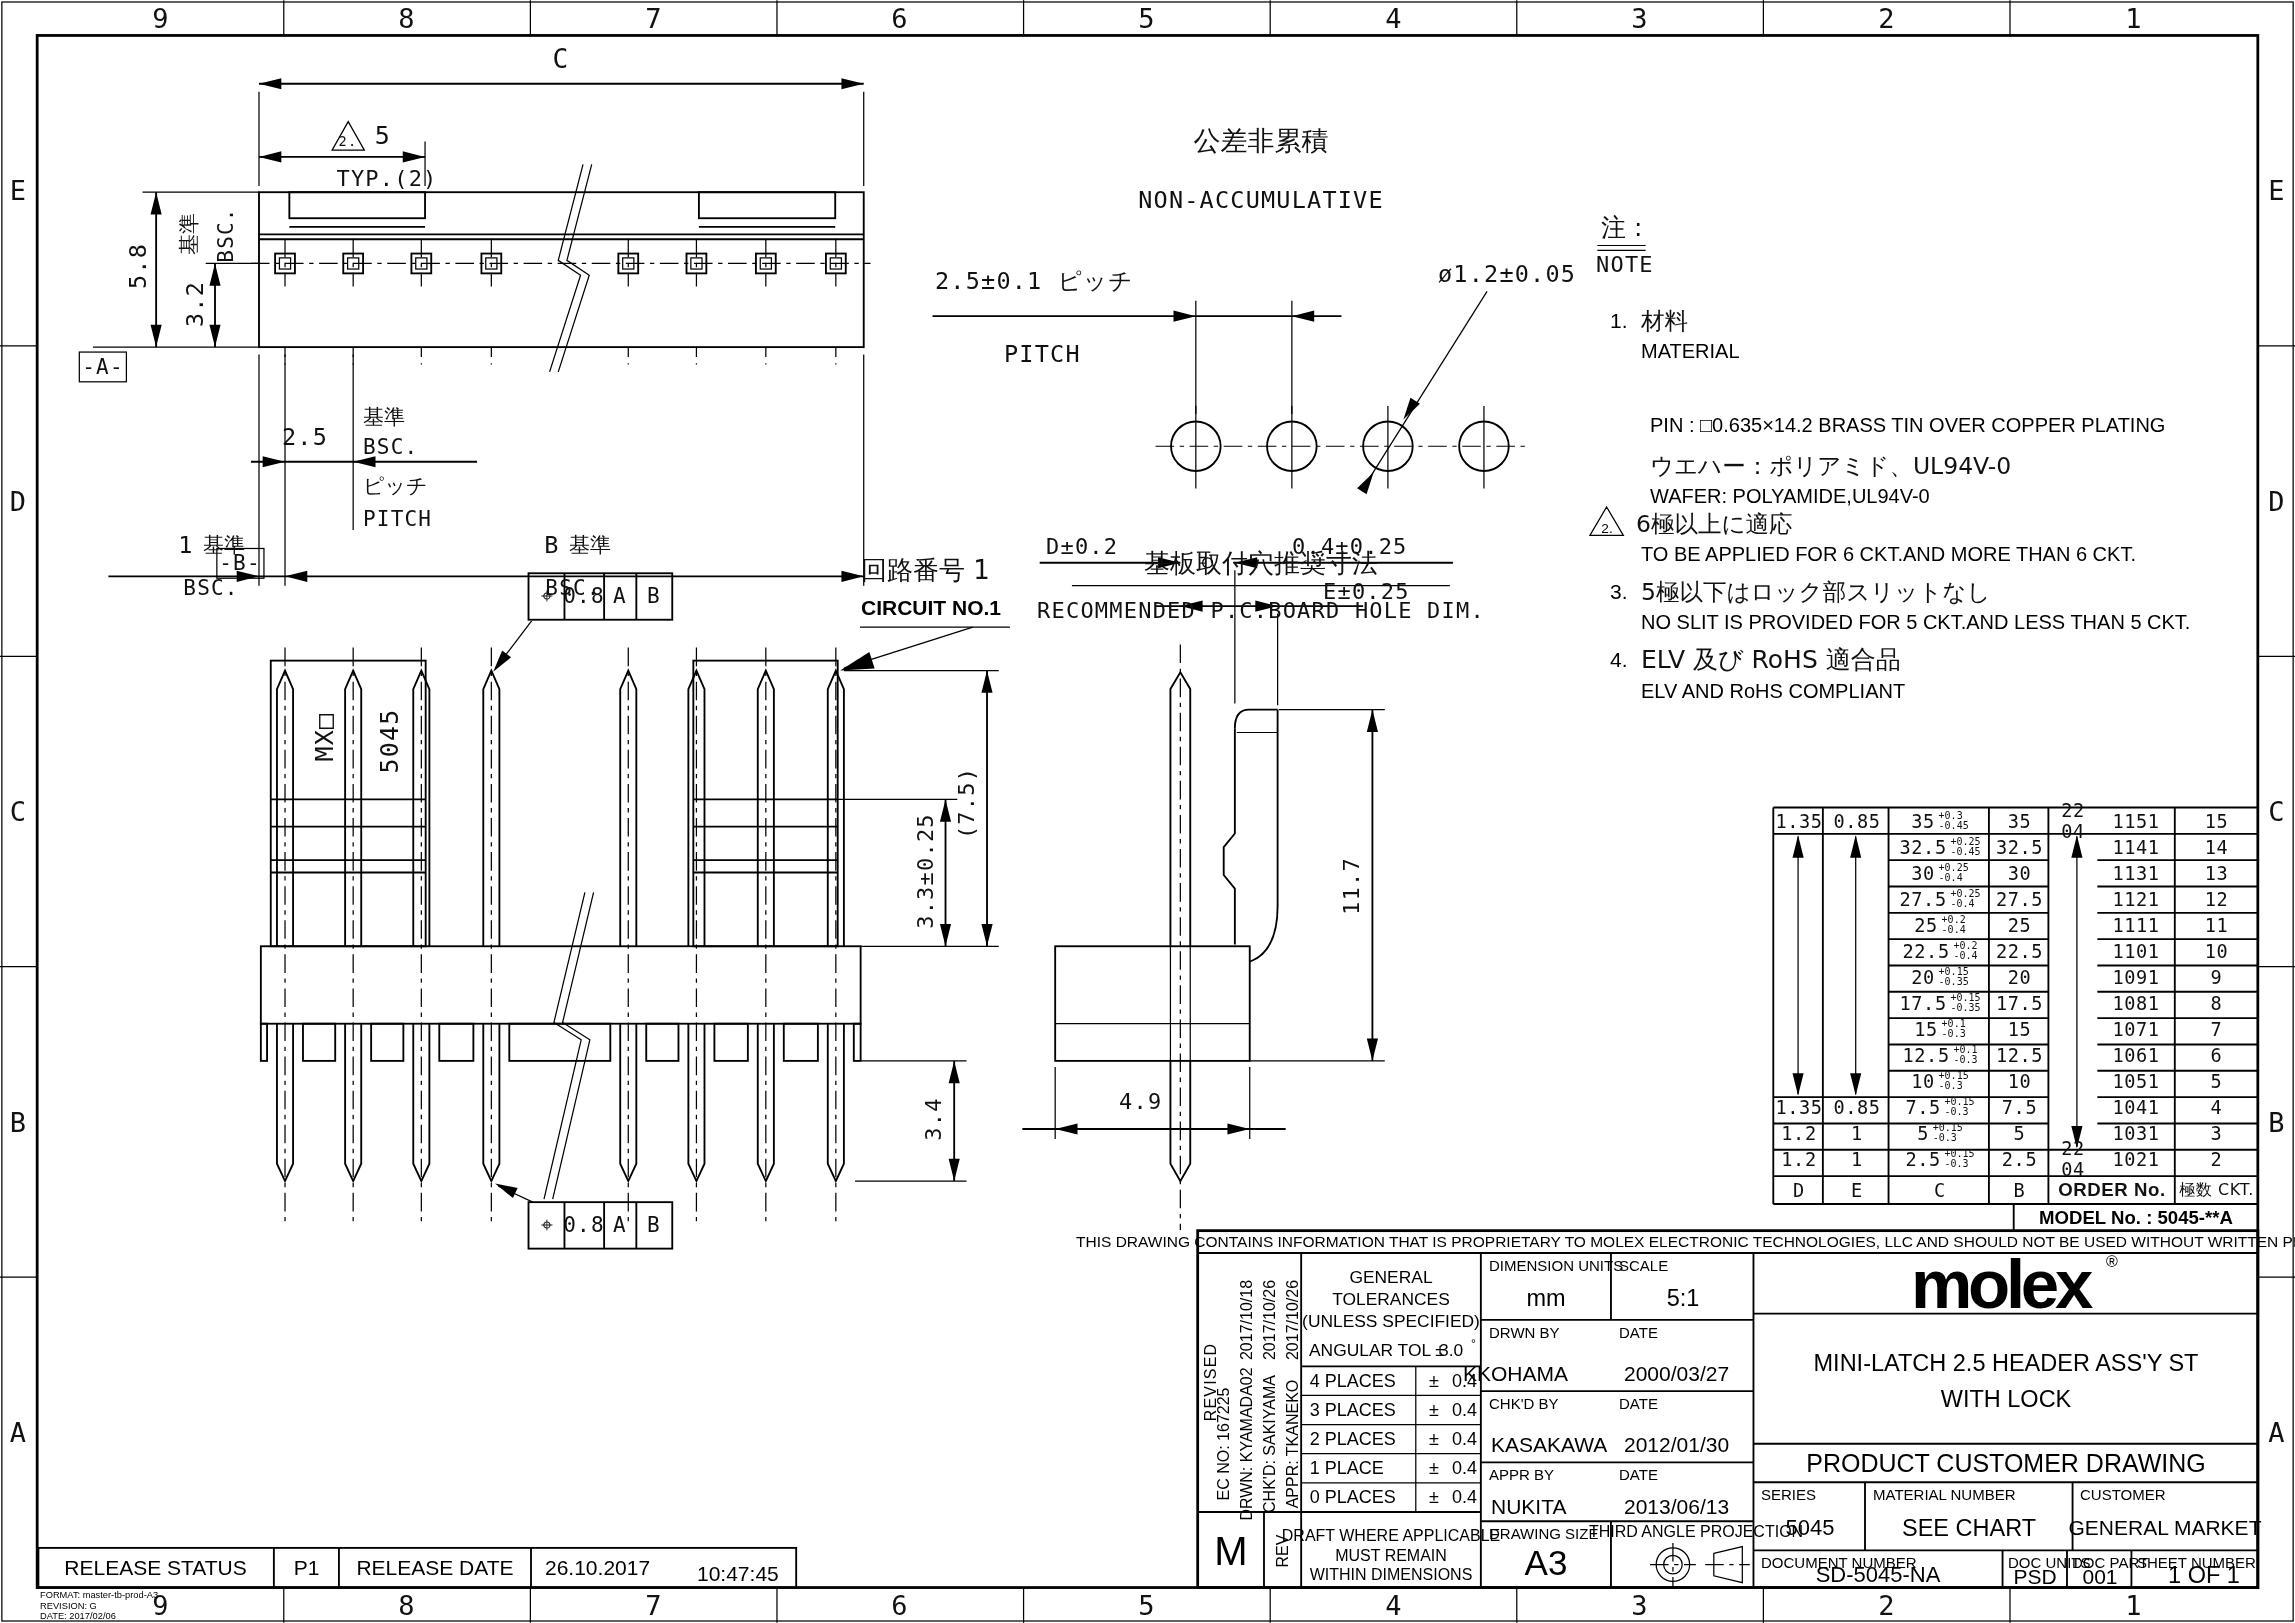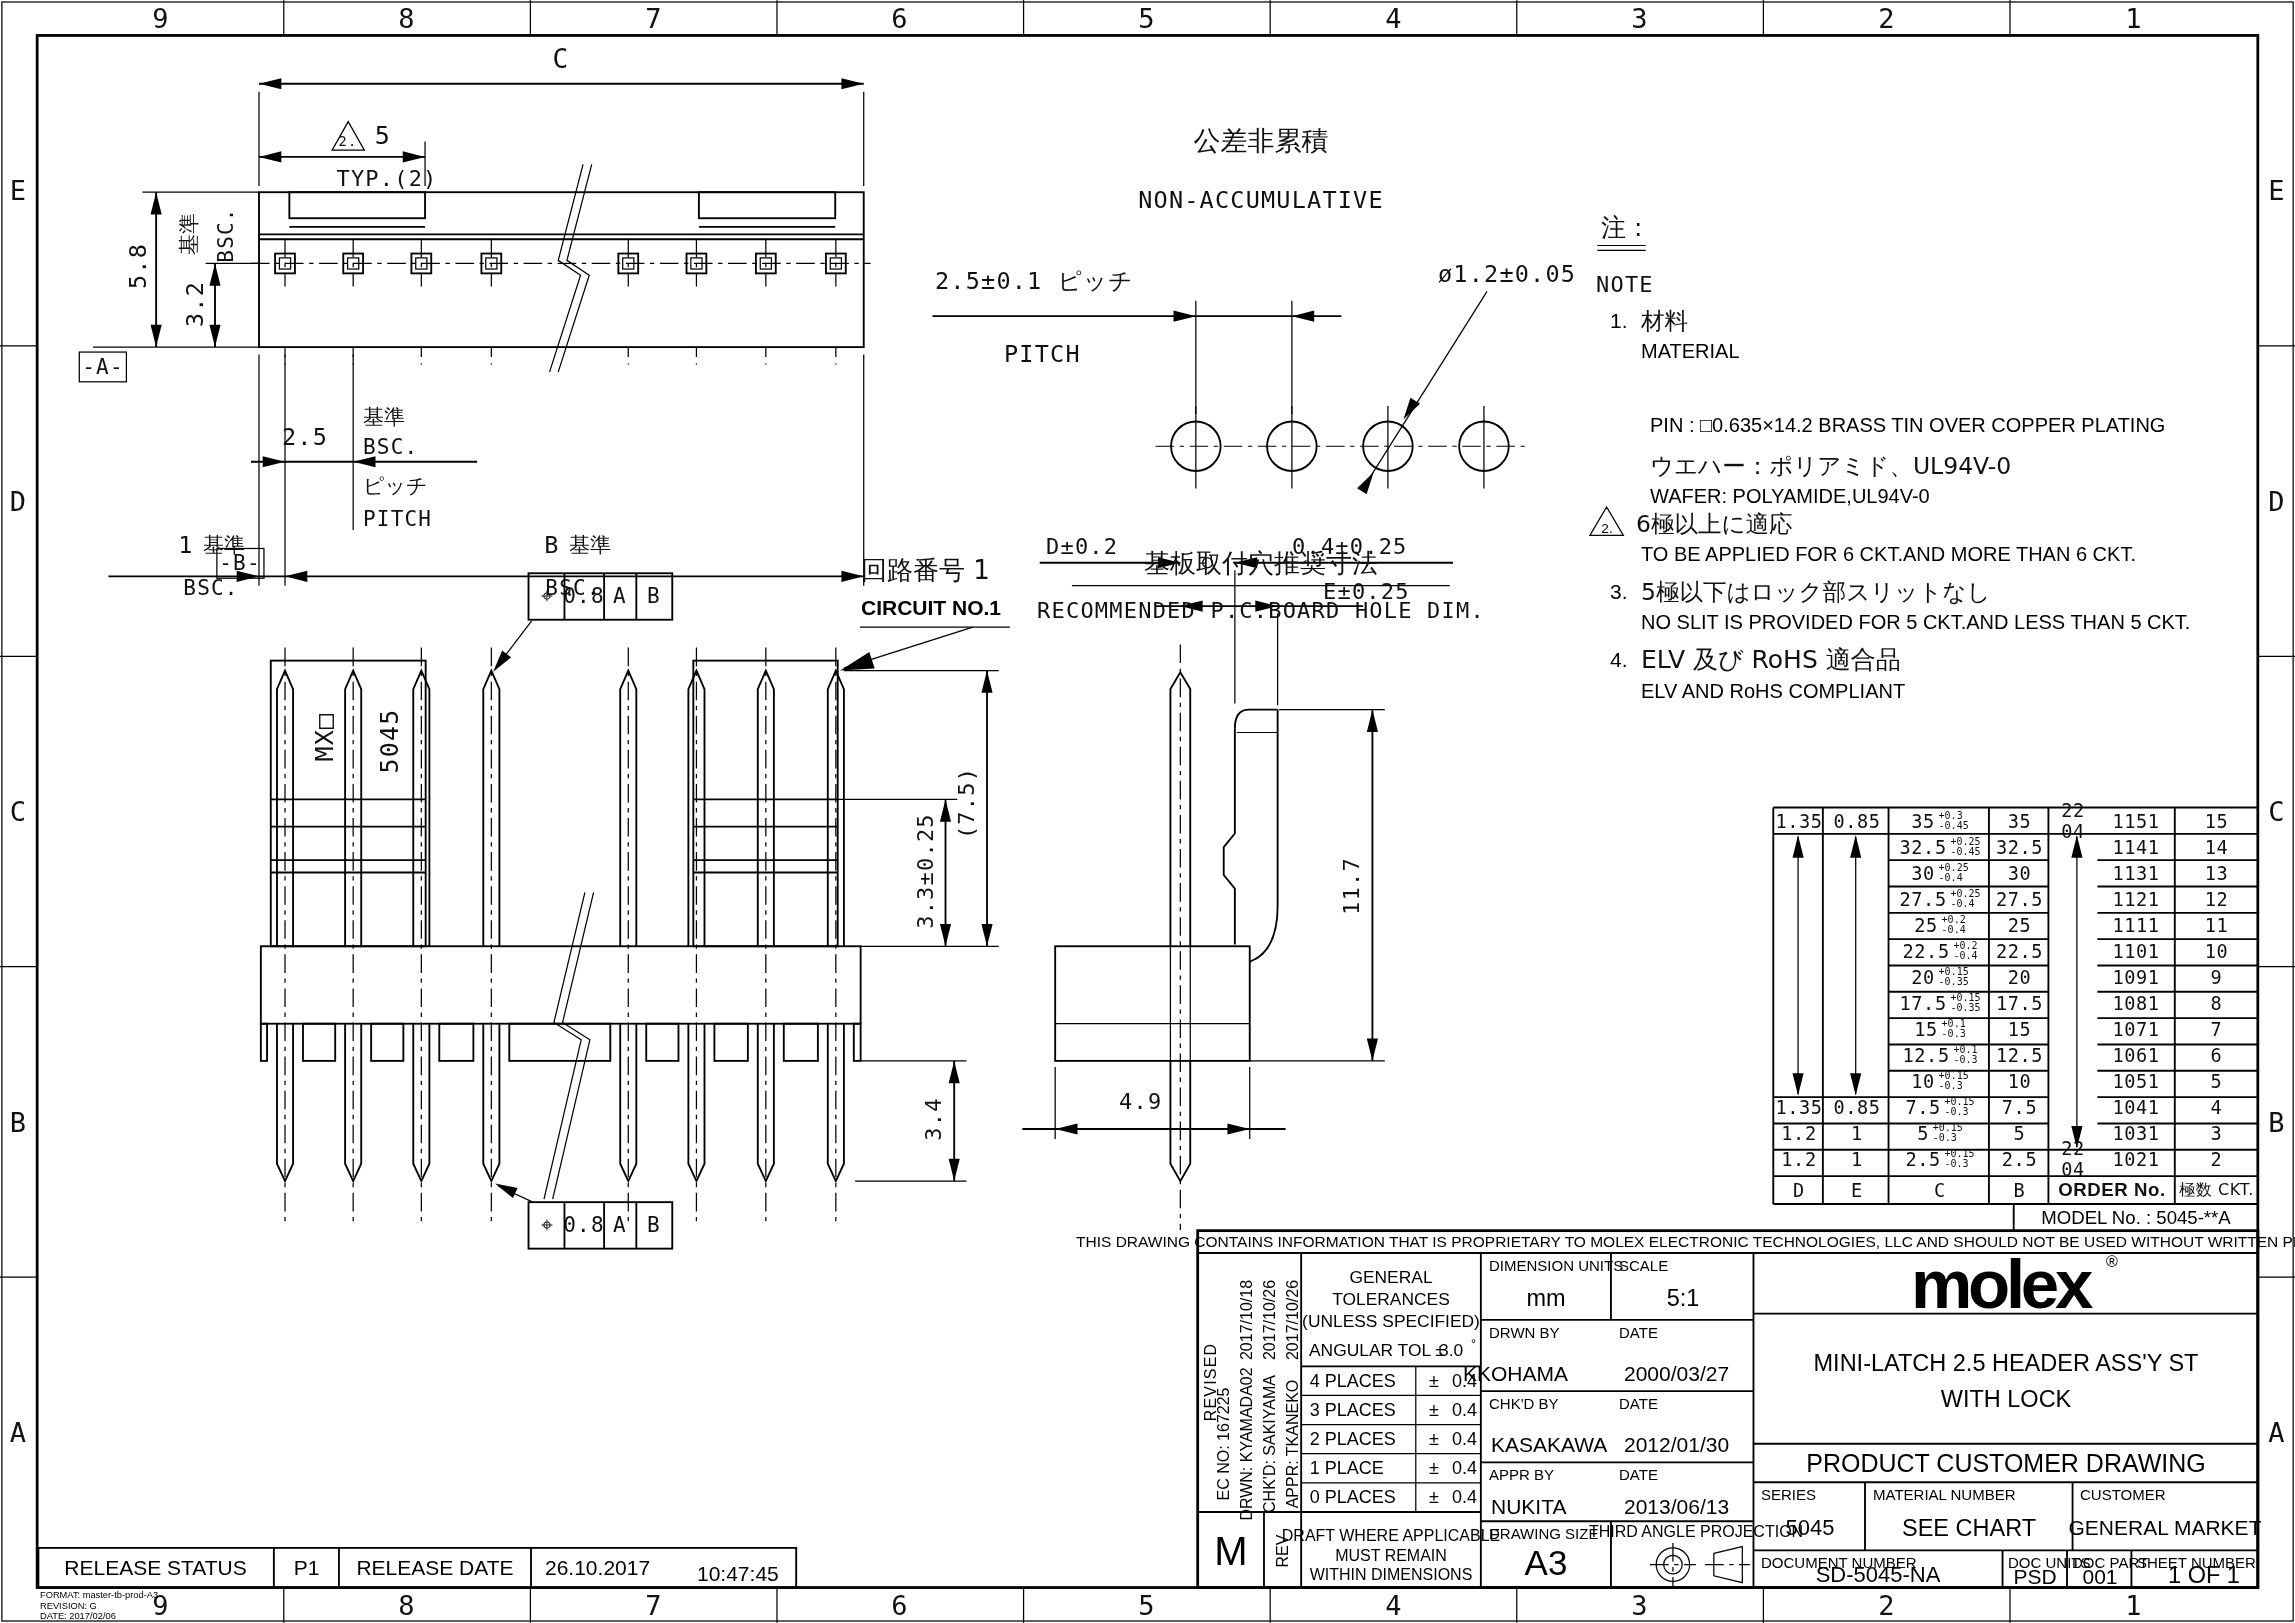--- a/index.html
+++ b/index.html
@@ -485,21 +485,21 @@
 <div class="t r cad f36" style="left:966px;top:803px">(7.5)</div>
 <div class="t r cad f36" style="left:933px;top:1119px">3.4</div>
 
 <div class="tl cad f36" style="left:1046px;top:534px">D±0.2</div>
 <div class="tl cad f36" style="left:1292px;top:534px">0.4±0.25</div>
 <div class="tl cad f36" style="left:1323px;top:579px">E±0.25</div>
 <div class="t r cad f36" style="left:1351px;top:886px">11.7</div>
 <div class="tl cad f36" style="left:1119px;top:1089px">4.9</div>
 
 <div class="tl jp f40" style="left:1601px;top:211px">注 :</div>
-<div class="tl cad f36" style="left:1596px;top:272px">NOTE</div>
+<div class="tl cad f36" style="left:1596px;top:252px">NOTE</div>
 <div class="tl tb f34" style="left:1610px;top:309px">1.</div>
 <div class="tl jp f38" style="left:1641px;top:305px">材料</div>
 <div class="tl tb f32" style="left:1641px;top:340px">MATERIAL</div>
 <div class="tl tb f32" style="left:1650px;top:414px">PIN : □0.635×14.2 BRASS TIN OVER COPPER PLATING</div>
 <div class="tl jp f38" style="left:1650px;top:450px">ウエハー：ポリアミド、UL94V-0</div>
 <div class="tl tb f32" style="left:1650px;top:485px">WAFER: POLYAMIDE,UL94V-0</div>
 <div class="t tb f22" style="left:1607px;top:528px">2.</div>
 <div class="tl jp f38" style="left:1636px;top:508px">6極以上に適応</div>
 <div class="tl tb f32" style="left:1641px;top:543px">TO BE APPLIED FOR 6 CKT.AND MORE THAN 6 CKT.</div>
 <div class="tl tb f34" style="left:1610px;top:580px">3.</div>
@@ -751,21 +751,21 @@
   </div>
     </div>
 <div id="thead">
   <div class="oc cd f32">D</div>
   <div class="oc ce f32">E</div>
   <div class="oc cc f32">C</div>
   <div class="oc cb f32">B</div>
   <div class="oc co f30" style="font-family:'Liberation Sans',sans-serif;font-weight:bold">ORDER No.</div>
   <div class="oc cck" style="font-size:16px;font-family:'DejaVu Sans',sans-serif">極数 CKT.</div>
 </div>
-<div class="t tb f30" style="left:2136px;top:1218px;font-weight:normal">MODEL No. : 5045-**A</div>
+<div class="t tb f30" style="left:2136px;top:1218px;font-weight:bold">MODEL No. : 5045-**A</div>
 
 <div class="t tb" style="left:1728px;top:1242px;font-size:15.5px">THIS DRAWING CONTAINS INFORMATION THAT IS PROPRIETARY TO MOLEX ELECTRONIC TECHNOLOGIES, LLC AND SHOULD NOT BE USED WITHOUT WRITTEN PERMISSION</div>
 <div class="t r tb f26" style="left:1211px;top:1382px;letter-spacing:1.2px">REVISED</div>
 <div class="t r tb f26" style="left:1247px;top:1320px">2017/10/18</div>
 <div class="t r tb f26" style="left:1270px;top:1320px">2017/10/26</div>
 <div class="t r tb f26" style="left:1293px;top:1320px">2017/10/26</div>
 <div class="t r tb f26" style="left:1224px;top:1444px">EC NO:  167225</div>
 <div class="t r tb f26" style="left:1247px;top:1444px">DRWN:  KYAMADA02</div>
 <div class="t r tb f26" style="left:1270px;top:1444px">CHK'D:  SAKIYAMA</div>
 <div class="t r tb f26" style="left:1293px;top:1444px">APPR:  TKANEKO</div>

